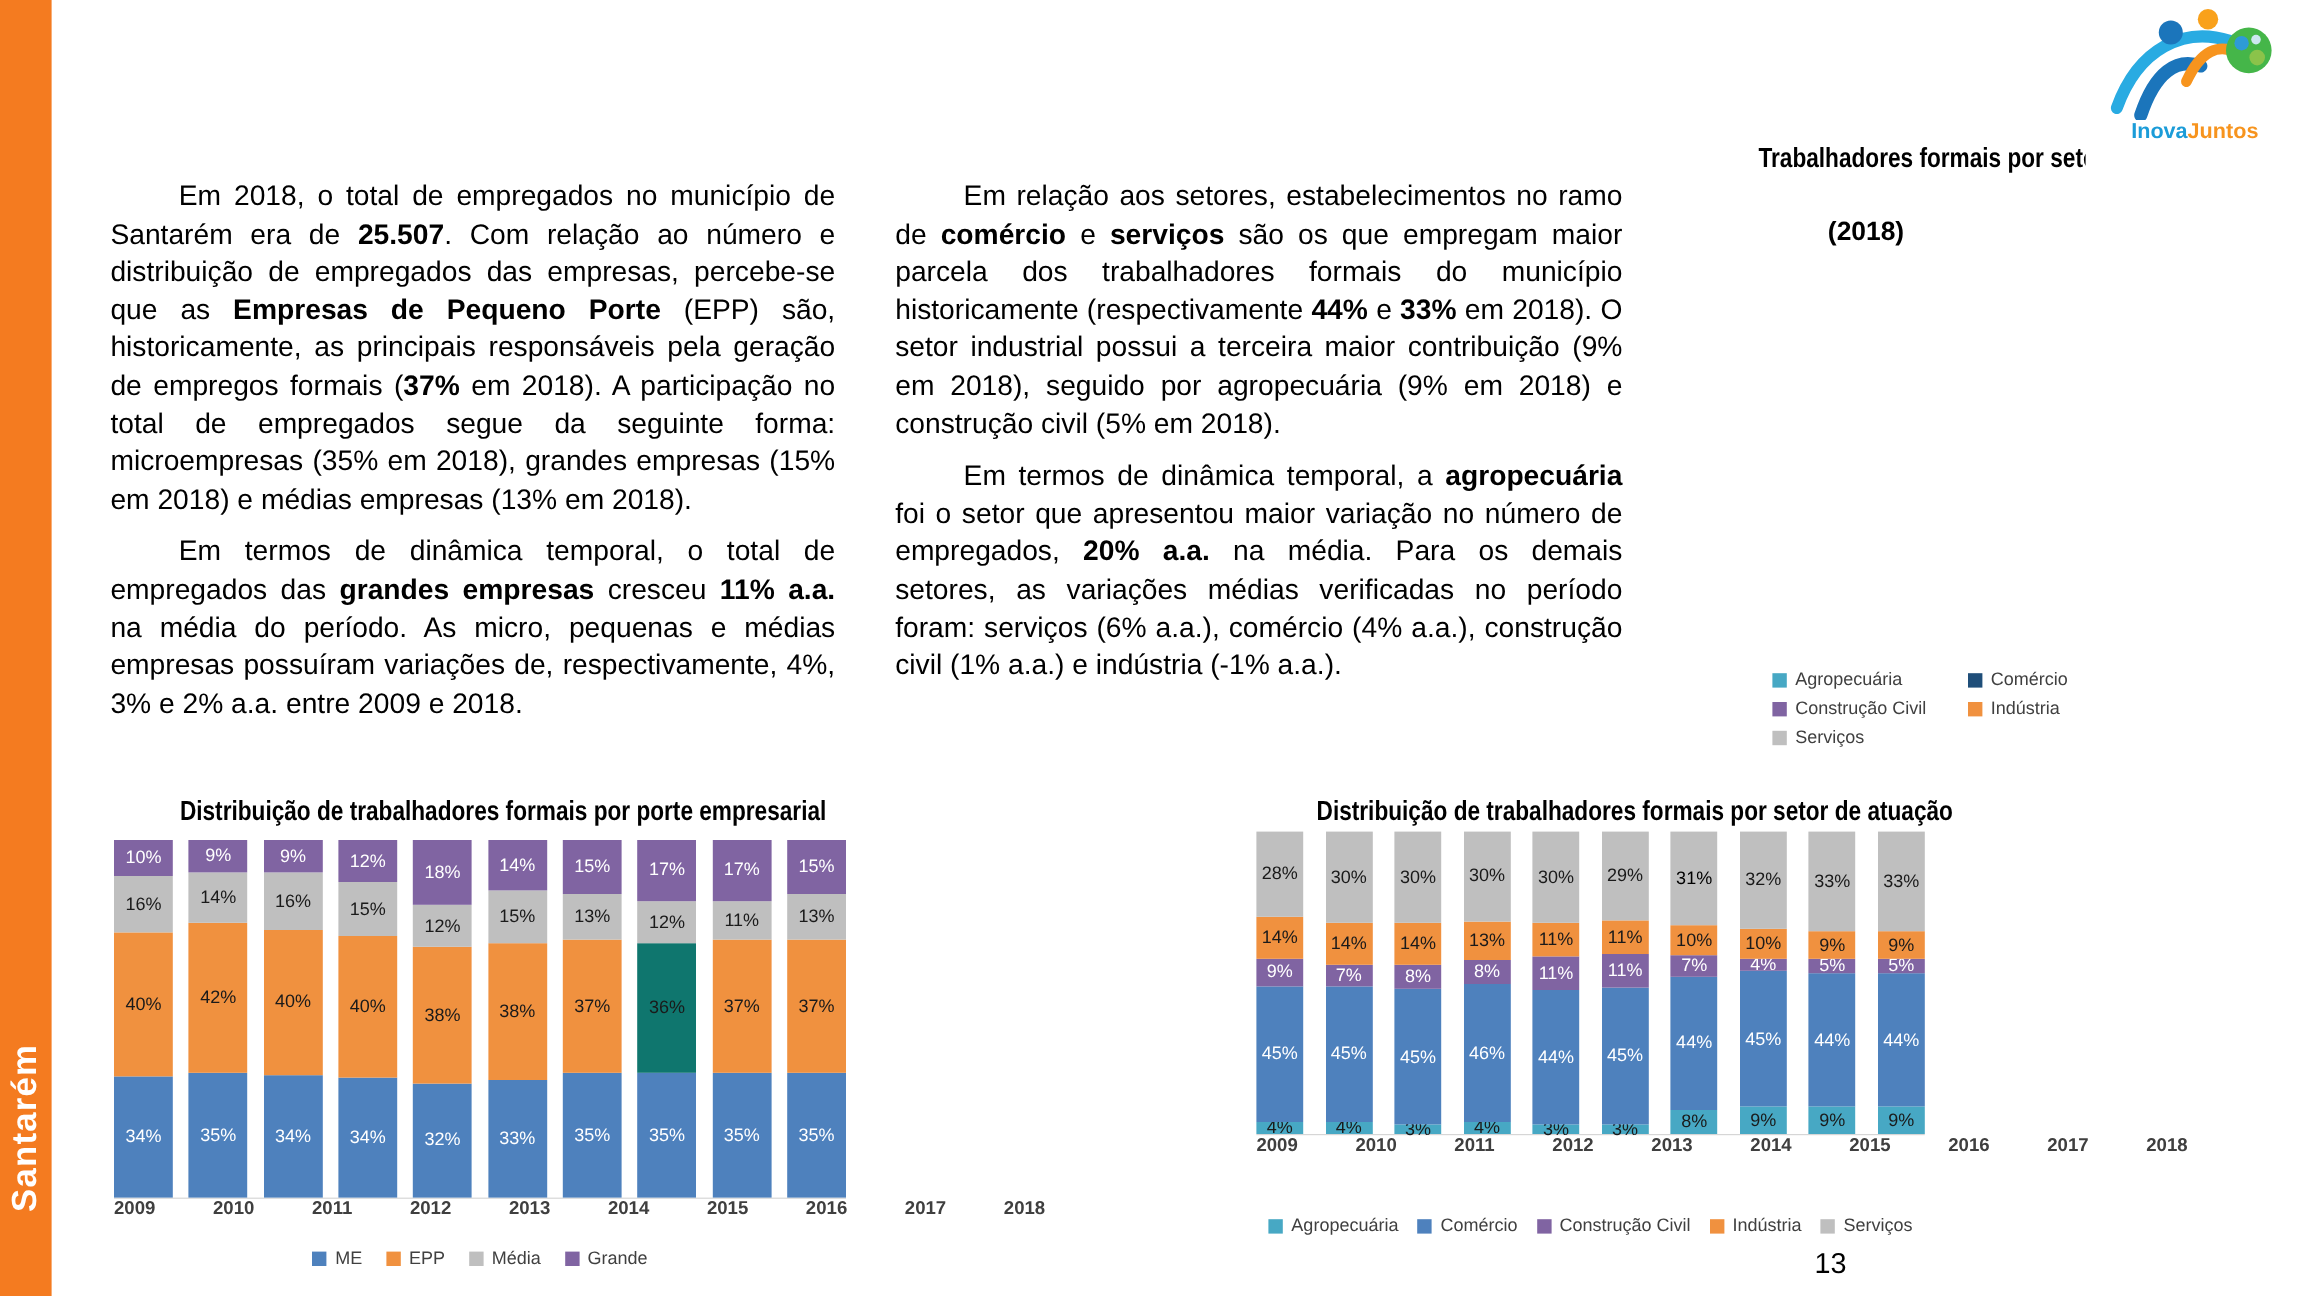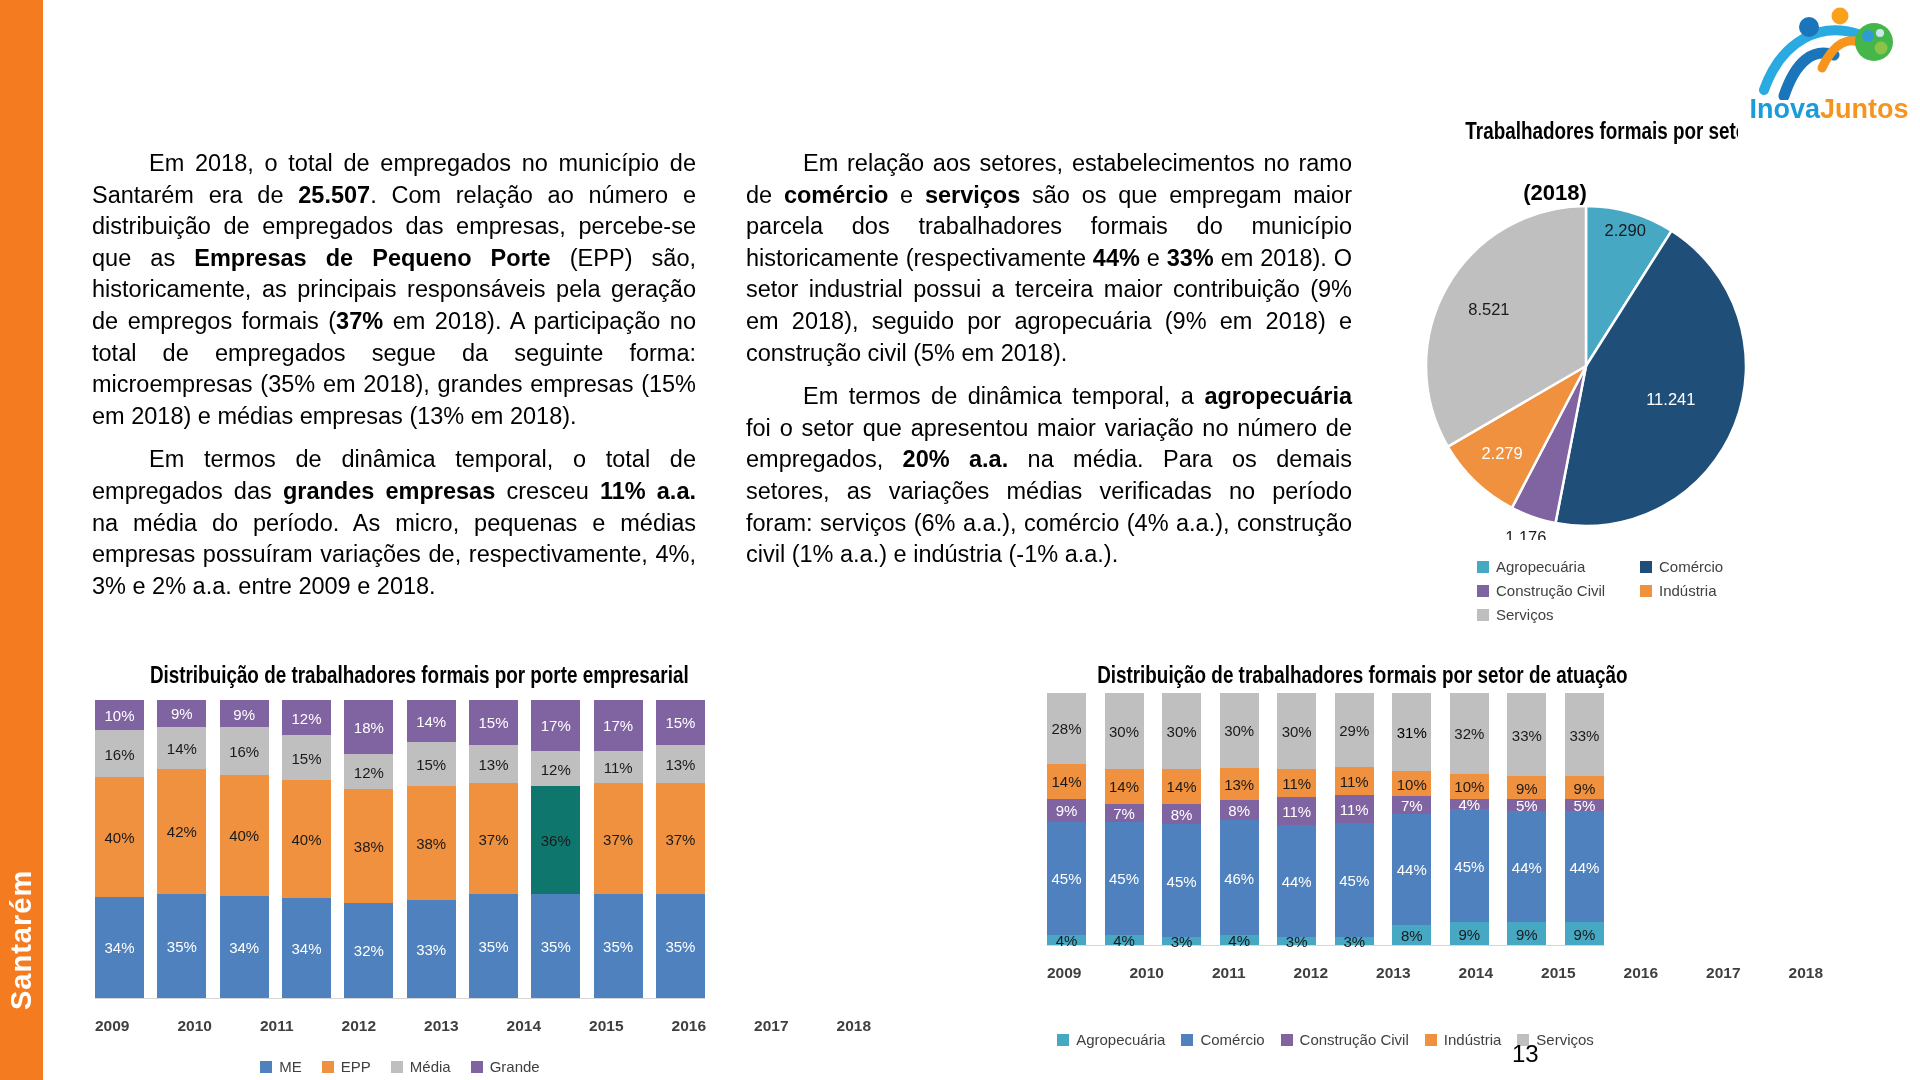--- a/index.html
+++ b/index.html
@@ -16,21 +16,21 @@
 
   
   .col{position:absolute;top:148px;}
   .col1{left:92px;width:604px;}
   .col2{left:746px;width:606px;}
   p.body{margin:0 0 12px 0;font-size:23.5px;line-height:31.6px;text-align:justify;text-indent:57px;}
 
   
   .logo{position:absolute;left:1738px;top:0;width:182px;height:142px;background:#fff;z-index:6;text-align:center;}
   .logo svg{display:block;margin:2px auto 0 auto;}
-  .logo-text{font-weight:bold;font-size:27px;line-height:26px;margin-top:-4px;}
+  .logo-text{font-weight:bold;font-size:18px;line-height:26px;margin-top:-4px;}
   .logo-text .inova{color:#1B9CD8;}
   .logo-text .juntos{color:#F7941E;}
 
   
   .chart-title{font-weight:bold;font-size:23px;text-align:center;white-space:nowrap;
       transform:scaleX(0.82);transform-origin:center;line-height:26px;}
 
   
   .pie-panel{position:absolute;left:1400px;top:118px;width:420px;height:560px;}
   .pie-subtitle{position:absolute;top:62px;left:0;right:0;text-align:center;
@@ -48,21 +48,21 @@
   .plot{position:relative;display:flex;justify-content:space-between;align-items:stretch;
       border-bottom:1px solid #D6D6D6;}
   .chart-left .plot{height:298px;margin-top:12px;}
   .chart-right .plot{height:252px;margin-top:5px;}
   .bar{display:flex;flex-direction:column-reverse;height:100%;}
   .chart-left .bar{width:49px;}
   .chart-right .bar{width:39px;}
   .seg{position:relative;flex-basis:0;min-height:0;}
   .seglab{position:absolute;left:-6px;right:-6px;top:50%;transform:translateY(-50%);
       text-align:center;font-size:15px;line-height:15px;pointer-events:none;}
-  .years{display:flex;justify-content:space-between;margin-top:18px;gap:48px;}
+  .years{display:flex;justify-content:space-between;margin-top:0;gap:48px;}
   .year{text-align:center;font-weight:bold;font-size:15.5px;color:#3F3F3F;}
   .chart-left .year{width:49px;}
   .chart-right .year{width:39px;}
   .blegend{display:flex;justify-content:center;align-items:center;font-size:15px;color:#404040;}
   .chart-left .blegend{gap:20px;margin-top:23px;}
   .chart-right .blegend{gap:16px;margin-top:49px;}
   .bleg-item{display:flex;align-items:center;}
 
   .page-num{position:absolute;left:1512px;top:1040px;font-size:24px;}
 </style>
@@ -96,32 +96,20 @@
       <circle cx="114" cy="34" r="6" fill="#2E9BD6"></circle>
       <circle cx="127" cy="46" r="6.5" fill="#8BC34A"></circle>
       <circle cx="126" cy="31" r="4" fill="#CDE7F0"></circle>
     </svg>
     <div class="logo-text"><span class="inova">Inova</span><span class="juntos">Juntos</span></div>
   </div>
 
   <div class="pie-panel">
     <div class="chart-title">Trabalhadores formais por setor</div>
     <div class="pie-subtitle">(2018)</div>
-    <div id="pie-mount"><svg width="348" height="348">
-          <path d="M174,174 L174.0,14.0 A160,160 0 0 1 259.5,38.8 Z" fill="#47A8C4" stroke="#fff" stroke-width="2.5" stroke-linejoin="round"></path>
-          <text x="213.2" y="43.8" text-anchor="middle" fill="#1a1a1a" font-size="16.5">2.290</text>
-          <path d="M174,174 L259.5,38.8 A160,160 0 0 1 143.5,331.1 Z" fill="#1F4E79" stroke="#fff" stroke-width="2.5" stroke-linejoin="round"></path>
-          <text x="258.8" y="212.6" text-anchor="middle" fill="#ffffff" font-size="16.5">11.241</text>
-          <path d="M174,174 L143.5,331.1 A160,160 0 0 1 99.9,315.8 Z" fill="#8064A2" stroke="#fff" stroke-width="2.5" stroke-linejoin="round"></path>
-          <text x="113.8" y="351.2" text-anchor="middle" fill="#1a1a1a" font-size="16.5">1.176</text>
-          <path d="M174,174 L99.9,315.8 A160,160 0 0 1 35.8,254.6 Z" fill="#F0913F" stroke="#fff" stroke-width="2.5" stroke-linejoin="round"></path>
-          <text x="90.1" y="267.0" text-anchor="middle" fill="#ffffff" font-size="16.5">2.279</text>
-          <path d="M174,174 L35.8,254.6 A160,160 0 0 1 174.0,14.0 Z" fill="#BFBFBF" stroke="#fff" stroke-width="2.5" stroke-linejoin="round"></path>
-          <text x="76.9" y="123.2" text-anchor="middle" fill="#1a1a1a" font-size="16.5">8.521</text>
-        </svg></div>
     <div id="pie-legend" class="pie-legend">
         <div class="pleg-item">
           <span class="sq" style="background: rgb(71, 168, 196);"></span>
           <span>Agropecuária</span>
         </div>
         <div class="pleg-item">
           <span class="sq" style="background: rgb(31, 78, 121);"></span>
           <span>Comércio</span>
         </div>
         <div class="pleg-item">

